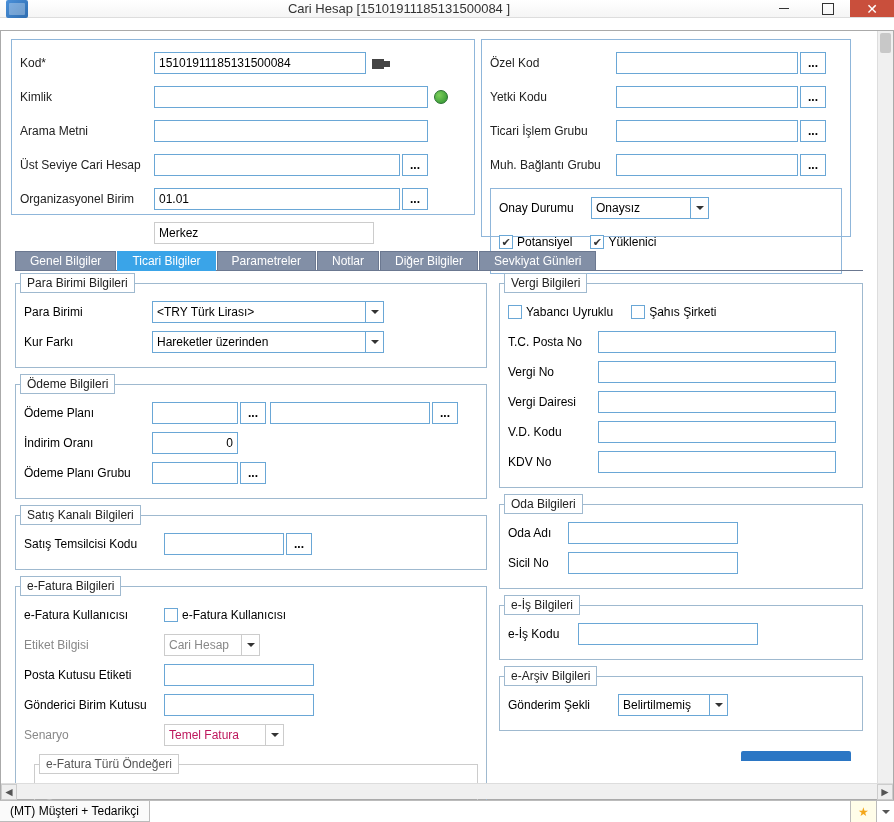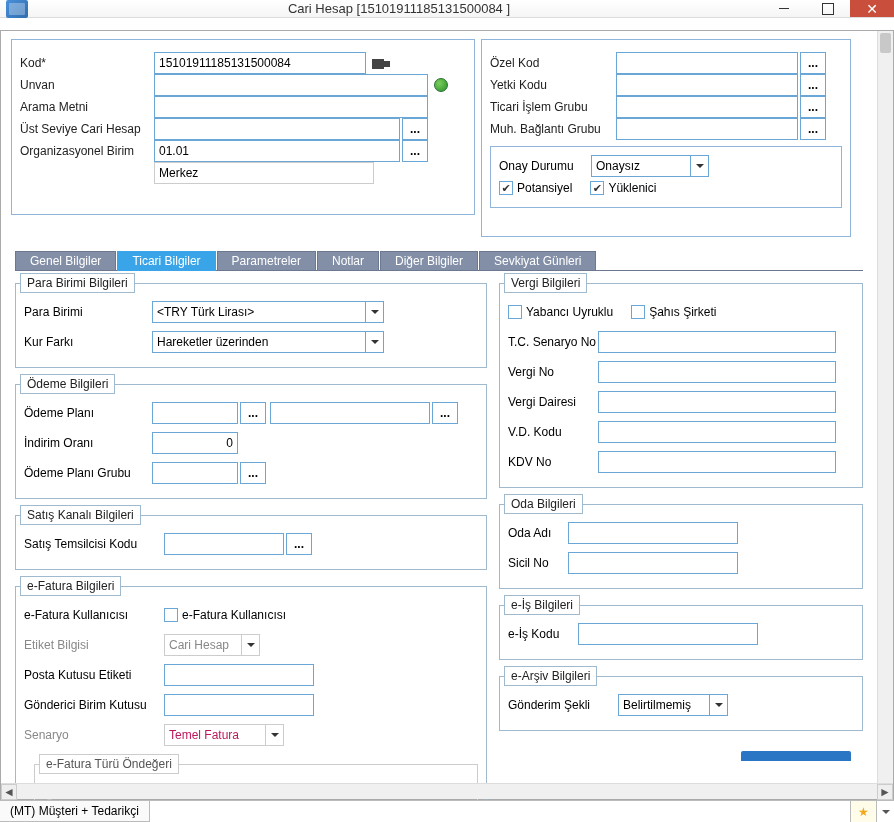--- a/index.html
+++ b/index.html
@@ -64,21 +64,21 @@
 }
 
 .topbox-l {
   position:absolute; left:6px; top:4px; width:464px; height:176px;
   border:1px solid #8fb6da; padding:12px 8px 8px 8px;
 }
 .topbox-r {
   position:absolute; left:476px; top:4px; width:370px; height:198px;
   border:1px solid #8fb6da; padding:12px 8px 8px 8px;
 }
-.row { display:flex; align-items:center; margin-bottom:0; height:22px;}
+.row { display:flex; align-items:center; margin-bottom:12px; height:22px;}
 .lbl { width:134px; color:#222; }
 .lbl2 { width:126px; color:#222; }
 input[type=text], .txt {
   height:22px; border:1px solid #6aa7d6; padding:0 4px; font-size:12px; background:#fff;
 }
 .txt-plain{ border:1px solid #ccc; }
 .btn-dots {
   width:26px; height:22px; border:1px solid #6aa7d6; background:#fff; font-weight:bold; cursor:pointer; margin-left:2px;
   display:inline-flex; align-items:center; justify-content:center;
 }
@@ -162,21 +162,21 @@
 <div class="workarea">
   <div class="content">
 
     <div class="topbox-l">
       <div class="row">
         <span class="lbl">Kod*</span>
         <input type="text" class="txt" style="width: 212px;" value="15101911185131500084">
         <span class="icon-cam"></span>
       </div>
       <div class="row">
-        <span class="lbl">Unvan</span>
+        <span class="lbl">Kimlik</span>
         <input type="text" class="txt" style="width: 274px;">
         <span class="icon-globe"></span>
       </div>
       <div class="row">
         <span class="lbl">Arama Metni</span>
         <input type="text" class="txt" style="width: 274px;">
       </div>
       <div class="row">
         <span class="lbl">Üst Seviye Cari Hesap</span>
         <input type="text" class="txt" style="width: 246px;">
@@ -337,21 +337,21 @@
       <div class="colR">
         <fieldset class="grp">
           <legend>Vergi Bilgileri</legend>
           <div class="row2">
             <span class="chk"></span>
             <span style="margin-right:18px">Yabancı Uyruklu</span>
             <span class="chk"></span>
             <span>Şahıs Şirketi</span>
           </div>
           <div class="row2">
-              <span class="lblR">T.C. Senaryo No</span>
+              <span class="lblR">T.C. Posta No</span>
               <input type="text" class="txt" style="width: 238px;">
             </div>
           <div class="row2">
               <span class="lblR">Vergi No</span>
               <input type="text" class="txt" style="width: 238px;">
             </div>
           <div class="row2">
               <span class="lblR">Vergi Dairesi</span>
               <input type="text" class="txt" style="width: 238px;">
             </div>

